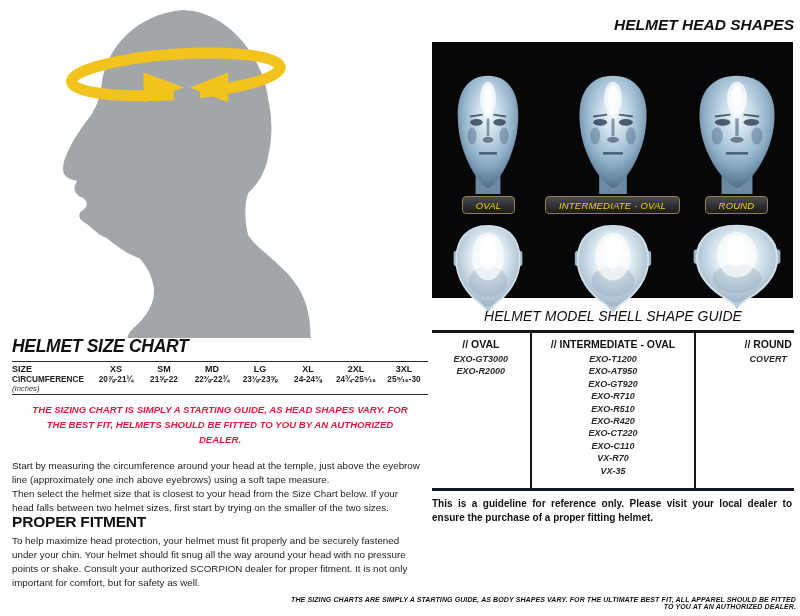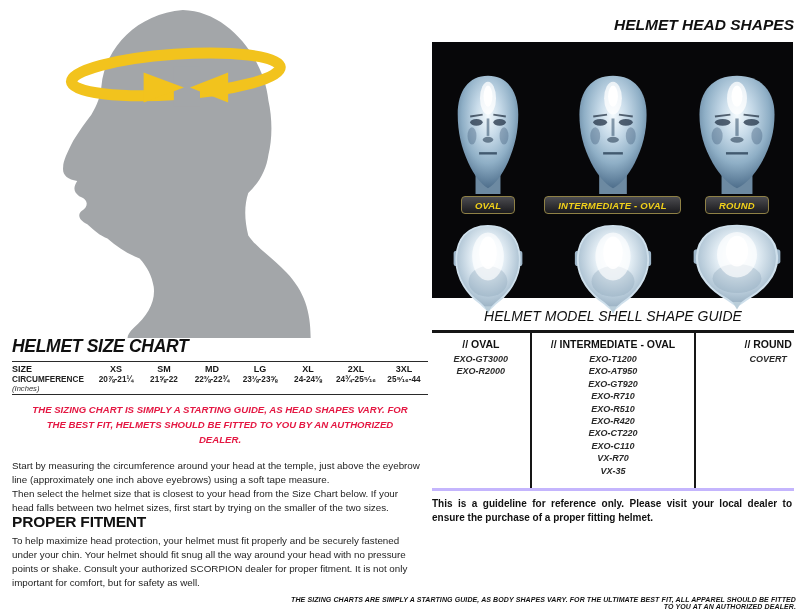--- a/index.html
+++ b/index.html
@@ -33,31 +33,31 @@
   .b-fitment{top:534px;}
 
   
   .hs-title{position:absolute;left:432px;top:16px;width:362px;text-align:right;
     font-size:15.5px;font-weight:bold;font-style:italic;color:#101010;}
   .hs-box{position:absolute;left:432px;top:42px;width:361px;height:256px;background:#070709;display:flex;}
   .hs-col{flex:1;display:flex;flex-direction:column;align-items:center;padding-top:30px;}
   .face-wrap{height:124px;display:flex;align-items:flex-start;justify-content:center;}
   .top-wrap{height:92px;display:flex;align-items:flex-start;justify-content:center;}
   .shape-btn{margin:2px 0 8px 0;padding:2.5px 13px;border:1.5px solid #8f8146;border-radius:4px;
-    background:linear-gradient(#4c4c50,#1a1a1d);color:#f0d01a;font-size:9.5px;font-weight:bold;
+    background:linear-gradient(#4c4c50,#1a1a1d);color:#f0d01a;font-size:9.5px;font-weight:normal;
     font-style:italic;white-space:nowrap;letter-spacing:0.2px;}
   .sx-oval{transform:scaleX(0.92);transform-origin:center top;}
   .sx-inter{transform:scaleX(1.02);transform-origin:center top;}
   .sx-round{transform:scaleX(1.14);transform-origin:center top;}
   .sy-round{transform:scale(1.16,0.95);transform-origin:center top;}
 
   .guide-title{position:absolute;left:432px;top:308px;width:362px;text-align:center;
     font-size:14px;font-weight:normal;font-style:italic;color:#101010;}
   .guide-table{position:absolute;left:432px;top:330px;width:362px;height:161px;
-    border-top:3px solid #161616;border-bottom:3px solid #c4b5fd;display:flex;box-sizing:border-box;}
+    border-top:3px solid #161616;border-bottom:3px solid #0f172a;display:flex;box-sizing:border-box;}
   .g-col{padding-top:5px;text-align:center;box-sizing:border-box;}
   .g-col1{width:27%;}
   .g-col2{width:46%;border-left:2.5px solid #161616;border-right:2.5px solid #161616;}
   .g-col3{width:27%;padding-left:46px;}
   .g-head{font-size:10.5px;font-weight:bold;color:#111;margin-bottom:3px;white-space:nowrap;}
   .g-model{font-size:9px;font-weight:bold;font-style:italic;color:#2a2a2a;line-height:1.38;}
 
   .guide-note{position:absolute;left:432px;top:497px;width:360px;font-size:10px;font-weight:bold;
     color:#111;line-height:1.35;text-align:justify;}
 
@@ -138,21 +138,21 @@
     <div class="sc-cell lbl">
       <span>CIRCUMFERENCE</span><br>
       <span class="sc-sub">(Inches)</span>
     </div>
     <div class="sc-cell">20⅞-21¼</div>
     <div class="sc-cell">21⅝-22</div>
     <div class="sc-cell">22⅜-22¾</div>
     <div class="sc-cell">23⅛-23⅝</div>
     <div class="sc-cell">24-24⅜</div>
     <div class="sc-cell">24¾-25⁵⁄₁₆</div>
-    <div class="sc-cell">25⁹⁄₁₆-44</div>
+    <div class="sc-cell">25⁹⁄₁₆-30</div>
   </div>
 
   <div class="rule rule2"></div>
 
   <div class="warning">THE SIZING CHART IS SIMPLY A STARTING GUIDE, AS HEAD SHAPES VARY. FOR THE BEST FIT, HELMETS SHOULD BE FITTED TO YOU BY AN AUTHORIZED DEALER.</div>
 
   <div class="sec-body b-measure">Start by measuring the circumference around your head at the temple, just above the eyebrow line (approximately one inch above eyebrows) using a soft tape measure.
 Then select the helmet size that is closest to your head from the Size Chart below. If your head falls between two helmet sizes, first start by trying on the smaller of the two sizes.</div>
 
   <div class="sec-title t-fitment">PROPER FITMENT</div>

